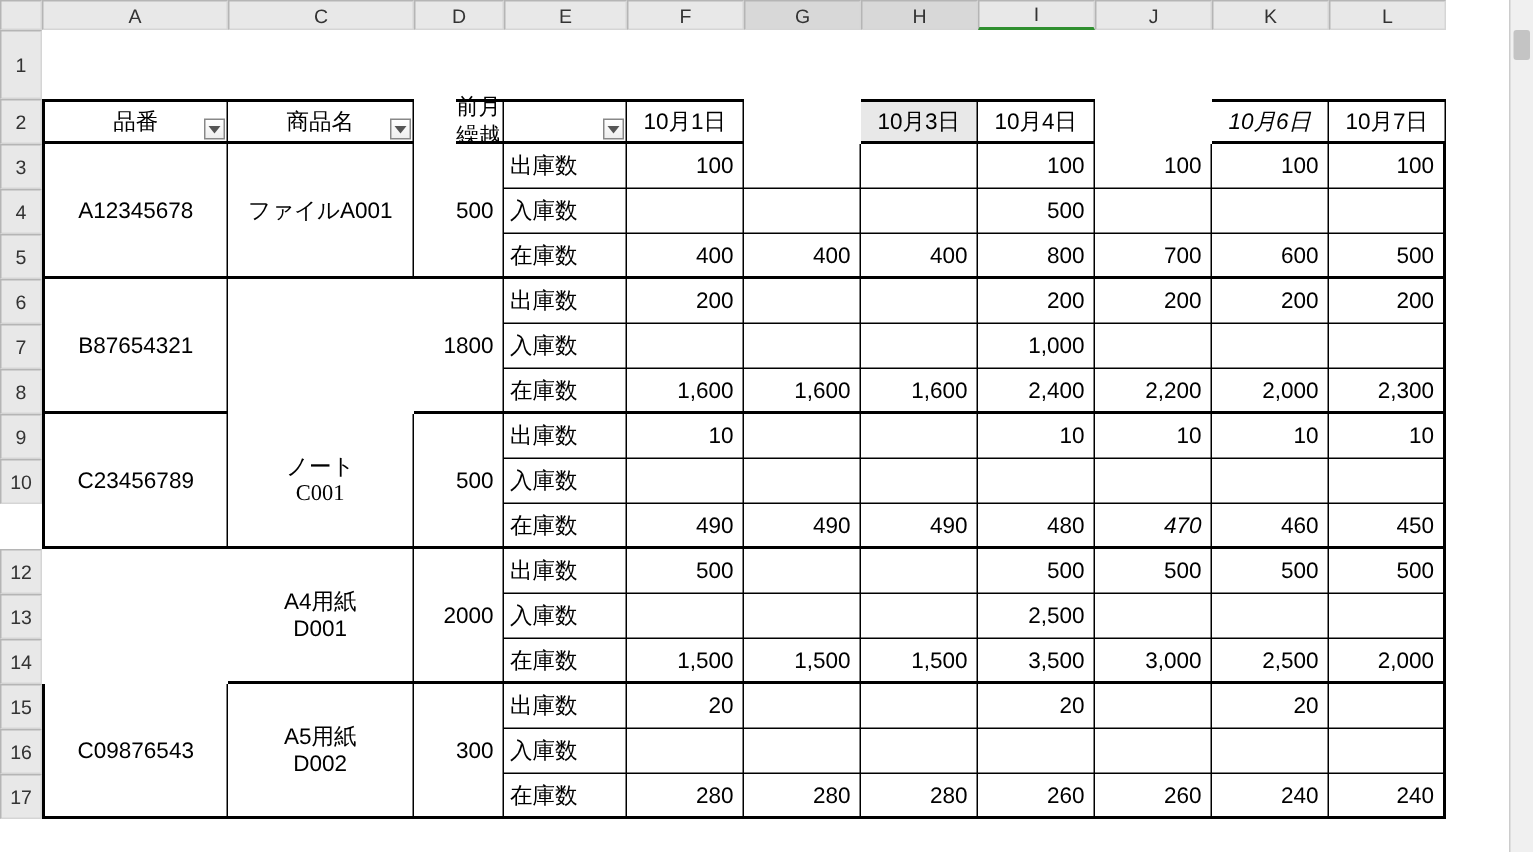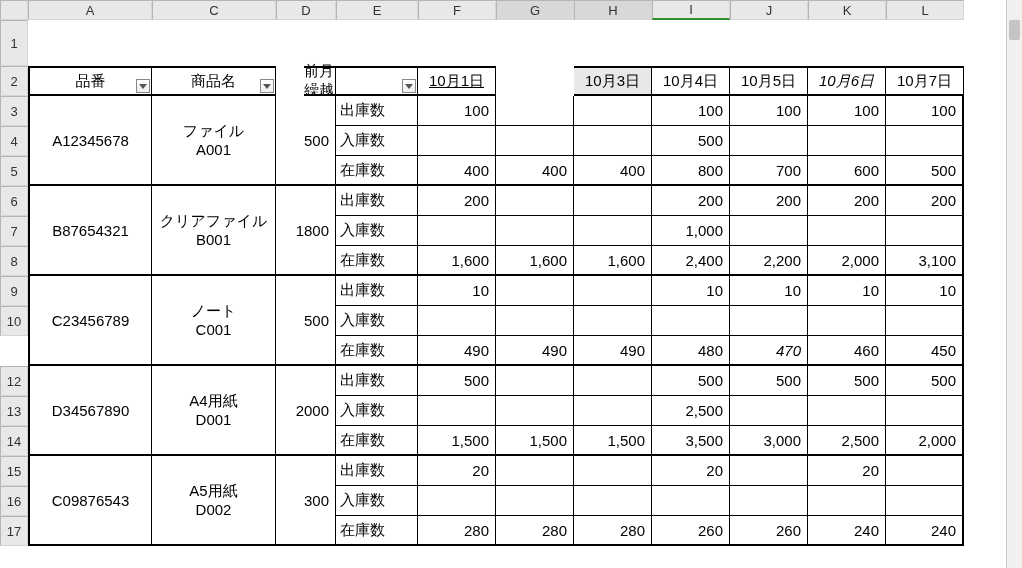--- a/index.html
+++ b/index.html
@@ -129,28 +129,27 @@
     <div class="rownum" style="grid-area: 15 / 1;">14</div>
     <div class="rownum" style="grid-area: 16 / 1;">15</div>
     <div class="rownum" style="grid-area: 17 / 1;">16</div>
     <div class="rownum" style="grid-area: 18 / 1;">17</div>
     <div class="thdr bt-top bt-bot thin-right" style="grid-area: 3 / 3;">商品名<span class="filter-btn"></span></div>
     <div class="thdr bt-top bt-bot thin-right bt-left" style="grid-area: 3 / 2;">品番<span class="filter-btn"></span></div>
     <div class="thdr bt-top bt-bot thin-right" style="grid-area: 3 / 4; margin-left: 28px;">前月繰越</div>
     <div class="thdr bt-top bt-bot thin-right" style="grid-area: 3 / 5;">
       <span class="filter-btn"></span>
     </div>
-    <div class="thdr bt-top bt-bot thin-right" style="grid-area: 3 / 6; text-decoration: underline;">10月1日</div>
+    <div class="thdr bt-top bt-bot thin-right" style="grid-area: 3 / 6;">10月1日</div>
     <div class="thdr bt-top bt-bot thin-right shaded" style="grid-area: 3 / 8;">10月3日</div>
     <div class="thdr bt-top bt-bot thin-right" style="grid-area: 3 / 9;">10月4日</div>
-    <div class="thdr bt-top bt-bot thin-right" style="grid-area: 3 / 10;">10月5日</div>
     <div class="thdr bt-top bt-bot thin-right" style="grid-area: 3 / 11; font-style: italic;">10月6日</div>
     <div class="thdr bt-top bt-bot thin-right bt-right" style="grid-area: 3 / 12;">10月7日</div>
     <div class="tcell center bt-left bt-bot thin-right" style="grid-area: 4 / 2 / span 3;">A12345678</div>
-    <div class="tcell center bt-bot thin-right" style="grid-area: 4 / 3 / span 3; flex-direction: column;">
+    <div class="tcell center bt-bot thin-right" style="grid-area: 4 / 3 / span 3; flex-direction: row;">
       <span>ファイル</span>
       <span>A001</span>
     </div>
     <div class="tcell right bt-bot thin-right" style="grid-area: 4 / 4 / span 3;">500</div>
     <div class="tcell left thin-right thin-bot" style="grid-area: 4 / 5;">出庫数</div>
     <div class="tcell right thin-right thin-bot" style="grid-area: 4 / 6;">100</div>
     <div class="tcell right thin-right thin-bot" style="grid-area: 4 / 7;"></div>
     <div class="tcell right thin-right thin-bot" style="grid-area: 4 / 8;"></div>
     <div class="tcell right thin-right thin-bot" style="grid-area: 4 / 9;">100</div>
     <div class="tcell right thin-right thin-bot" style="grid-area: 4 / 10;">100</div>
@@ -166,24 +165,20 @@
     <div class="tcell right bt-right thin-bot" style="grid-area: 5 / 12;"></div>
     <div class="tcell left thin-right bt-bot" style="grid-area: 6 / 5;">在庫数</div>
     <div class="tcell right thin-right bt-bot" style="grid-area: 6 / 6;">400</div>
     <div class="tcell right thin-right bt-bot" style="grid-area: 6 / 7;">400</div>
     <div class="tcell right thin-right bt-bot" style="grid-area: 6 / 8;">400</div>
     <div class="tcell right thin-right bt-bot" style="grid-area: 6 / 9;">800</div>
     <div class="tcell right thin-right bt-bot" style="grid-area: 6 / 10;">700</div>
     <div class="tcell right thin-right bt-bot" style="grid-area: 6 / 11;">600</div>
     <div class="tcell right bt-right bt-bot" style="grid-area: 6 / 12;">500</div>
     <div class="tcell center bt-left bt-bot thin-right" style="grid-area: 7 / 2 / span 3;">B87654321</div>
-    <div class="tcell center bt-bot thin-right" style="grid-area: 7 / 3 / span 3; flex-direction: column;">
-      <span>クリアファイル</span>
-      <span>B001</span>
-    </div>
     <div class="tcell right bt-bot thin-right" style="grid-area: 7 / 4 / span 3;">1800</div>
     <div class="tcell left thin-right thin-bot" style="grid-area: 7 / 5;">出庫数</div>
     <div class="tcell right thin-right thin-bot" style="grid-area: 7 / 6;">200</div>
     <div class="tcell right thin-right thin-bot" style="grid-area: 7 / 7;"></div>
     <div class="tcell right thin-right thin-bot" style="grid-area: 7 / 8;"></div>
     <div class="tcell right thin-right thin-bot" style="grid-area: 7 / 9;">200</div>
     <div class="tcell right thin-right thin-bot" style="grid-area: 7 / 10;">200</div>
     <div class="tcell right thin-right thin-bot" style="grid-area: 7 / 11;">200</div>
     <div class="tcell right bt-right thin-bot" style="grid-area: 7 / 12;">200</div>
     <div class="tcell left thin-right thin-bot" style="grid-area: 8 / 5;">入庫数</div>
@@ -194,23 +189,23 @@
     <div class="tcell right thin-right thin-bot" style="grid-area: 8 / 10;"></div>
     <div class="tcell right thin-right thin-bot" style="grid-area: 8 / 11;"></div>
     <div class="tcell right bt-right thin-bot" style="grid-area: 8 / 12;"></div>
     <div class="tcell left thin-right bt-bot" style="grid-area: 9 / 5;">在庫数</div>
     <div class="tcell right thin-right bt-bot" style="grid-area: 9 / 6;">1,600</div>
     <div class="tcell right thin-right bt-bot" style="grid-area: 9 / 7;">1,600</div>
     <div class="tcell right thin-right bt-bot" style="grid-area: 9 / 8;">1,600</div>
     <div class="tcell right thin-right bt-bot" style="grid-area: 9 / 9;">2,400</div>
     <div class="tcell right thin-right bt-bot" style="grid-area: 9 / 10;">2,200</div>
     <div class="tcell right thin-right bt-bot" style="grid-area: 9 / 11;">2,000</div>
-    <div class="tcell right bt-right bt-bot" style="grid-area: 9 / 12;">3,100</div>
+    <div class="tcell right bt-right bt-bot" style="grid-area: 9 / 12;">2,300</div>
     <div class="tcell center bt-left bt-bot thin-right" style="grid-area: 10 / 2 / span 3;">C23456789</div>
-    <div class="tcell center bt-bot thin-right" style="grid-area: 10 / 3 / span 3; flex-direction: column;">
+    <div class="tcell center bt-bot thin-right" style="grid-area: 10 / 3 / span 3; flex-direction: column; font-family: Liberation Serif, serif;">
       <span>ノート</span>
       <span>C001</span>
     </div>
     <div class="tcell right bt-bot thin-right" style="grid-area: 10 / 4 / span 3;">500</div>
     <div class="tcell left thin-right thin-bot" style="grid-area: 10 / 5;">出庫数</div>
     <div class="tcell right thin-right thin-bot" style="grid-area: 10 / 6;">10</div>
     <div class="tcell right thin-right thin-bot" style="grid-area: 10 / 7;"></div>
     <div class="tcell right thin-right thin-bot" style="grid-area: 10 / 8;"></div>
     <div class="tcell right thin-right thin-bot" style="grid-area: 10 / 9;">10</div>
     <div class="tcell right thin-right thin-bot" style="grid-area: 10 / 10;">10</div>
@@ -225,21 +220,20 @@
     <div class="tcell right thin-right thin-bot" style="grid-area: 11 / 11;"></div>
     <div class="tcell right bt-right thin-bot" style="grid-area: 11 / 12;"></div>
     <div class="tcell left thin-right bt-bot" style="grid-area: 12 / 5;">在庫数</div>
     <div class="tcell right thin-right bt-bot" style="grid-area: 12 / 6;">490</div>
     <div class="tcell right thin-right bt-bot" style="grid-area: 12 / 7;">490</div>
     <div class="tcell right thin-right bt-bot" style="grid-area: 12 / 8;">490</div>
     <div class="tcell right thin-right bt-bot" style="grid-area: 12 / 9;">480</div>
     <div class="tcell right thin-right bt-bot" style="grid-area: 12 / 10; font-style: italic;">470</div>
     <div class="tcell right thin-right bt-bot" style="grid-area: 12 / 11;">460</div>
     <div class="tcell right bt-right bt-bot" style="grid-area: 12 / 12;">450</div>
-    <div class="tcell center bt-left bt-bot thin-right" style="grid-area: 13 / 2 / span 3;">D34567890</div>
     <div class="tcell center bt-bot thin-right" style="grid-area: 13 / 3 / span 3; flex-direction: column;">
       <span>A4用紙</span>
       <span>D001</span>
     </div>
     <div class="tcell right bt-bot thin-right" style="grid-area: 13 / 4 / span 3;">2000</div>
     <div class="tcell left thin-right thin-bot" style="grid-area: 13 / 5;">出庫数</div>
     <div class="tcell right thin-right thin-bot" style="grid-area: 13 / 6;">500</div>
     <div class="tcell right thin-right thin-bot" style="grid-area: 13 / 7;"></div>
     <div class="tcell right thin-right thin-bot" style="grid-area: 13 / 8;"></div>
     <div class="tcell right thin-right thin-bot" style="grid-area: 13 / 9;">500</div>

